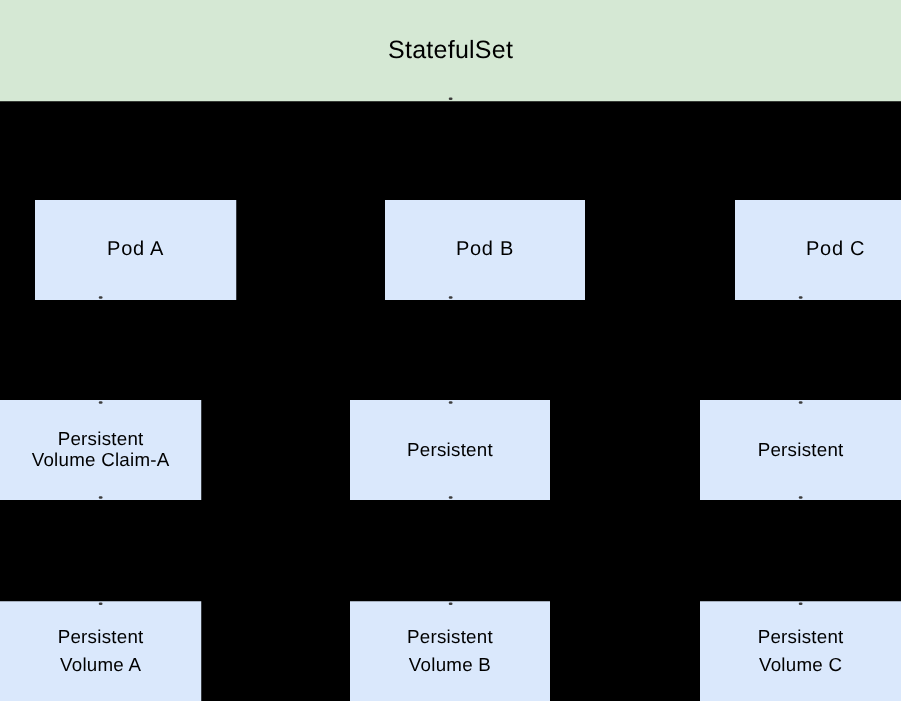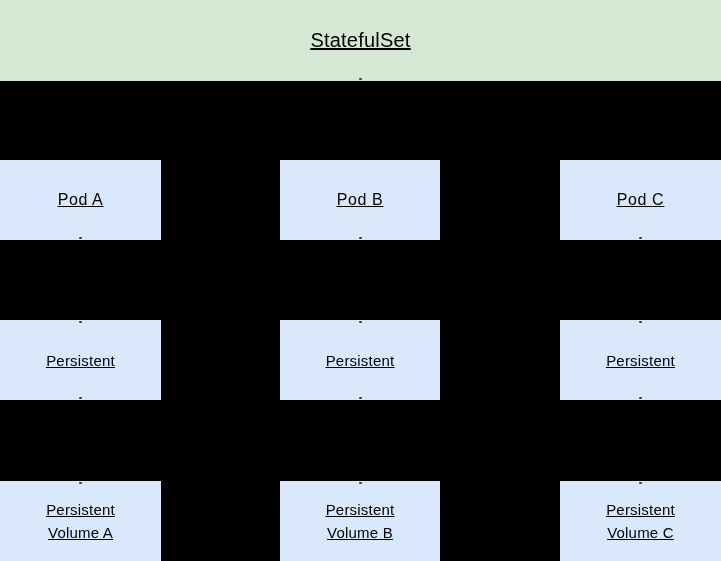--- a/index.html
+++ b/index.html
@@ -2,21 +2,21 @@
 <html style="--bg: #000000; --banner: #d5e8d4; --node: #dae8fc; --text: #000000; --mark: #3c3c3c;"><head>
 <meta charset="utf-8">
 <style>
   :root {
     --bg: #000000;
     --banner: #d5e8d4;
     --node: #dae8fc;
     --text: #000000;
     --mark: #3c3c3c;
   }
-  * { box-sizing: border-box; margin: 0; padding: 0; text-decoration: underline; }
+  * { box-sizing: border-box; margin: 0; padding: 0; }
   html, body {
     width: 721px; height: 561px;
     background: var(--bg);
     overflow: hidden;
     font-family: "Liberation Sans", sans-serif;
     color: var(--text);
   }
   .canvas {
     position: relative;
     width: 721px; height: 561px;
@@ -37,21 +37,21 @@
     background: var(--node);
     display: flex; flex-direction: column;
     align-items: center; justify-content: center;
     text-align: center;
   }
   
   .col-a { left: 0;     width: 161px; }
   .col-b { left: 280px; width: 160px; }
   .col-c { left: 560px; width: 161px; }
   
-  .row-pod { top: 160px; height: 80px; }
+  .row-pod { top: 160px; height: 80px; margin-left: 28px; }
   .row-pvc { top: 320px; height: 80px; }
   .row-pv  { top: 481px; height: 80px; }
 
   .pod-label { font-size: 16px; letter-spacing: 0.6px; }
   .pvc-line  { font-size: 15px; line-height: 17px; letter-spacing: 0.2px; }
   .pv-line   { font-size: 15px; line-height: 23px; letter-spacing: 0.2px; }
 
   
   .mark {
     position: absolute;
@@ -91,20 +91,21 @@
   </div>
   <div class="node row-pod col-c">
     <span class="pod-label">Pod C</span>
   </div>
   <span class="mark m-pod-bottom-a"></span>
   <span class="mark m-pod-bottom-b"></span>
   <span class="mark m-pod-bottom-c"></span>
 
   <div class="node row-pvc col-a">
     <span class="pvc-line">Persistent</span>
+    <span class="pvc-line">Volume Claim-A</span>
   </div>
   <div class="node row-pvc col-b">
     <span class="pvc-line">Persistent</span>
   </div>
   <div class="node row-pvc col-c">
     <span class="pvc-line">Persistent</span>
   </div>
   <span class="mark m-pvc-top-a"></span>
   <span class="mark m-pvc-top-b"></span>
   <span class="mark m-pvc-top-c"></span>

